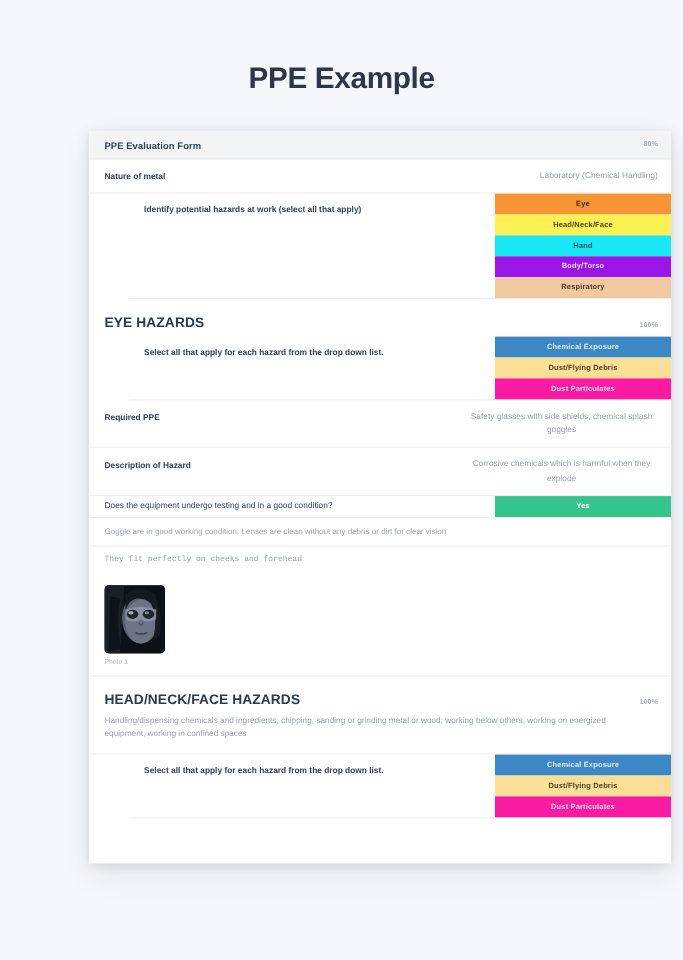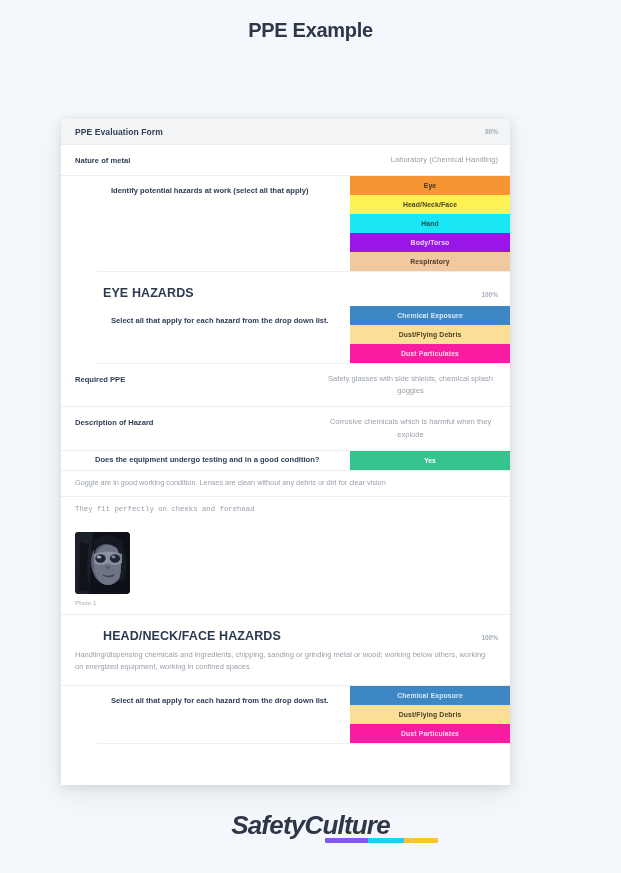--- a/index.html
+++ b/index.html
@@ -17,34 +17,34 @@
   .page {
     position: relative;
     width: 621px;
     height: 873px;
     background: #f4f7fb;
   }
 
   
   .page-title {
     text-align: center;
-    font-size: 20px;
+    font-size: 27px;
     font-weight: bold;
     color: #2d3748;
     letter-spacing: -0.3px;
-    padding-top: 19px;
+    padding-top: 57px;
     line-height: 1.1;
   }
 
   
   .card {
     position: absolute;
-    left: 61px;
+    left: 81px;
     top: 119px;
-    width: 449px;
+    width: 529px;
     height: 666px;
     background: #ffffff;
     box-shadow: 0 2px 10px rgba(45,55,72,0.13), 0 10px 26px rgba(45,55,72,0.07);
     overflow: hidden;
   }
   .card-inner {
     padding: 0;
   }
 
   
@@ -128,21 +128,20 @@
     letter-spacing: 0.15px;
     white-space: nowrap;
   }
 
   
   .section-head {
     display: flex;
     align-items: baseline;
     justify-content: space-between;
     padding: 14px 12px 6px 14px;
-    margin-left: 28px;
   }
   .section-head .h {
     font-size: 12.5px;
     font-weight: bold;
     color: #2b3a4f;
     letter-spacing: 0.1px;
   }
   .section-head .pct {
     font-size: 6.5px;
     color: #a6adb8;
@@ -159,26 +158,25 @@
   
   .row-answer {
     display: flex;
     align-items: center;
     justify-content: space-between;
     padding: 0;
     border-bottom: 1px solid #eeeeee;
   }
   .row-answer .q {
     font-size: 7.6px;
-    font-weight: bold;
+    font-weight: normal;
     color: #2f3e56;
     padding: 0 12px 0 14px;
     flex: 1 1 auto;
     line-height: 1.4;
-    margin-left: 20px;
   }
   .pill {
     flex: 0 0 160px;
     width: 160px;
     height: 19px;
     background: #35c48e;
     color: #ffffff;
     display: flex;
     align-items: center;
     justify-content: center;
@@ -347,24 +345,14 @@
           <div class="tag" style="background: rgb(61, 135, 196); color: rgb(219, 233, 245);">Chemical Exposure</div>
           <div class="tag" style="background: rgb(251, 223, 150); color: rgb(74, 65, 38);">Dust/Flying Debris</div>
           <div class="tag" style="background: rgb(249, 27, 161); color: rgb(251, 215, 236);">Dust Particulates</div>
 
         </div>
       </div>
 
     </div>
   </div>
 
-  <div class="footer">
-    <div class="logo-wrap">
-      <div class="logo-text"><span>Safety</span><span>Culture</span></div>
-      <div class="logo-underline">
-        <i class="u1" style="background: rgb(132, 87, 246);"></i>
-        <i class="u2" style="background: rgb(34, 207, 244);"></i>
-        <i class="u3" style="background: rgb(255, 198, 41);"></i>
-      </div>
-    </div>
-  </div>
 
 </div>
 
 </body></html>

